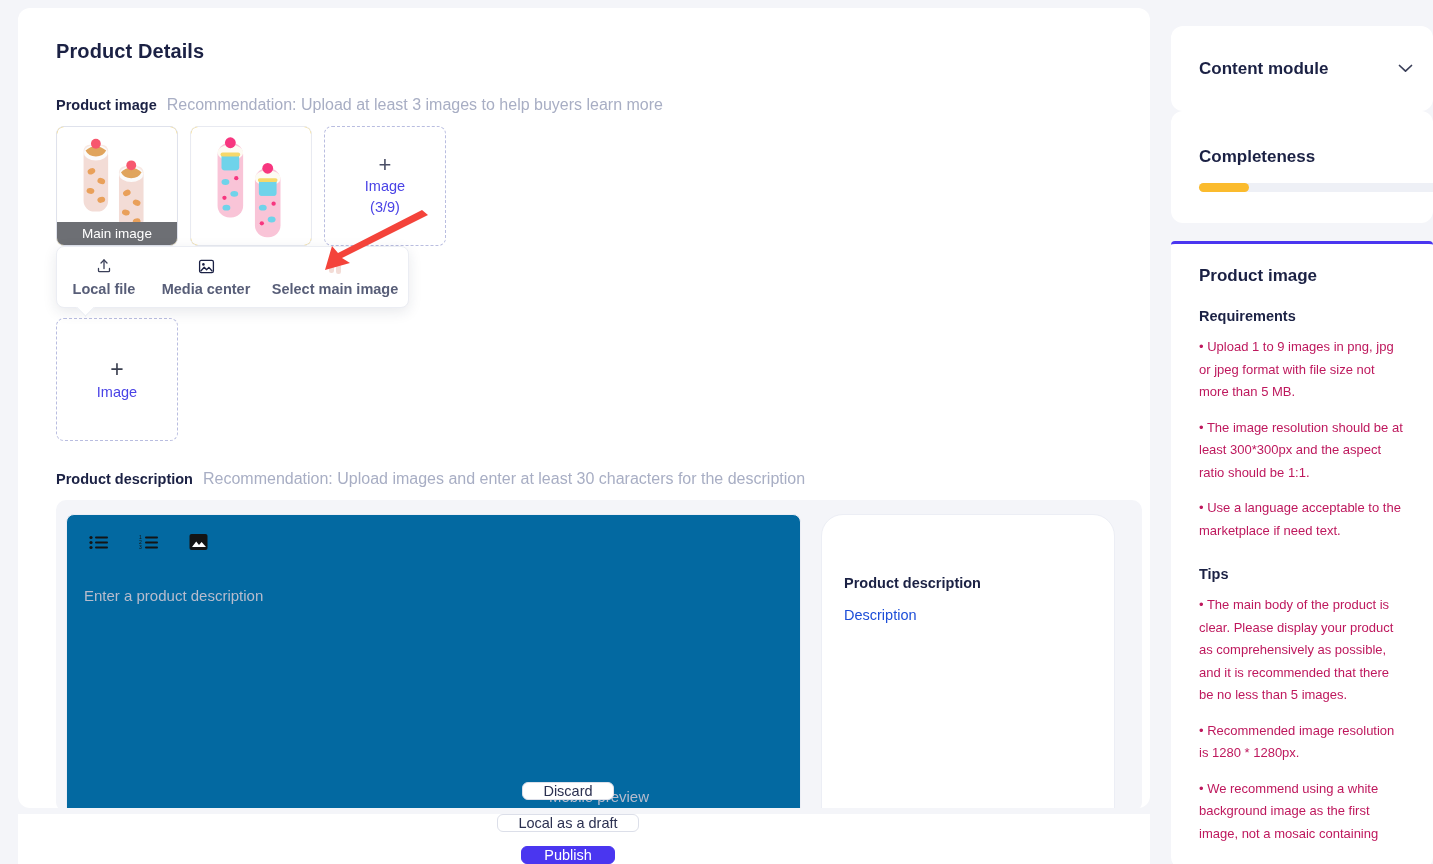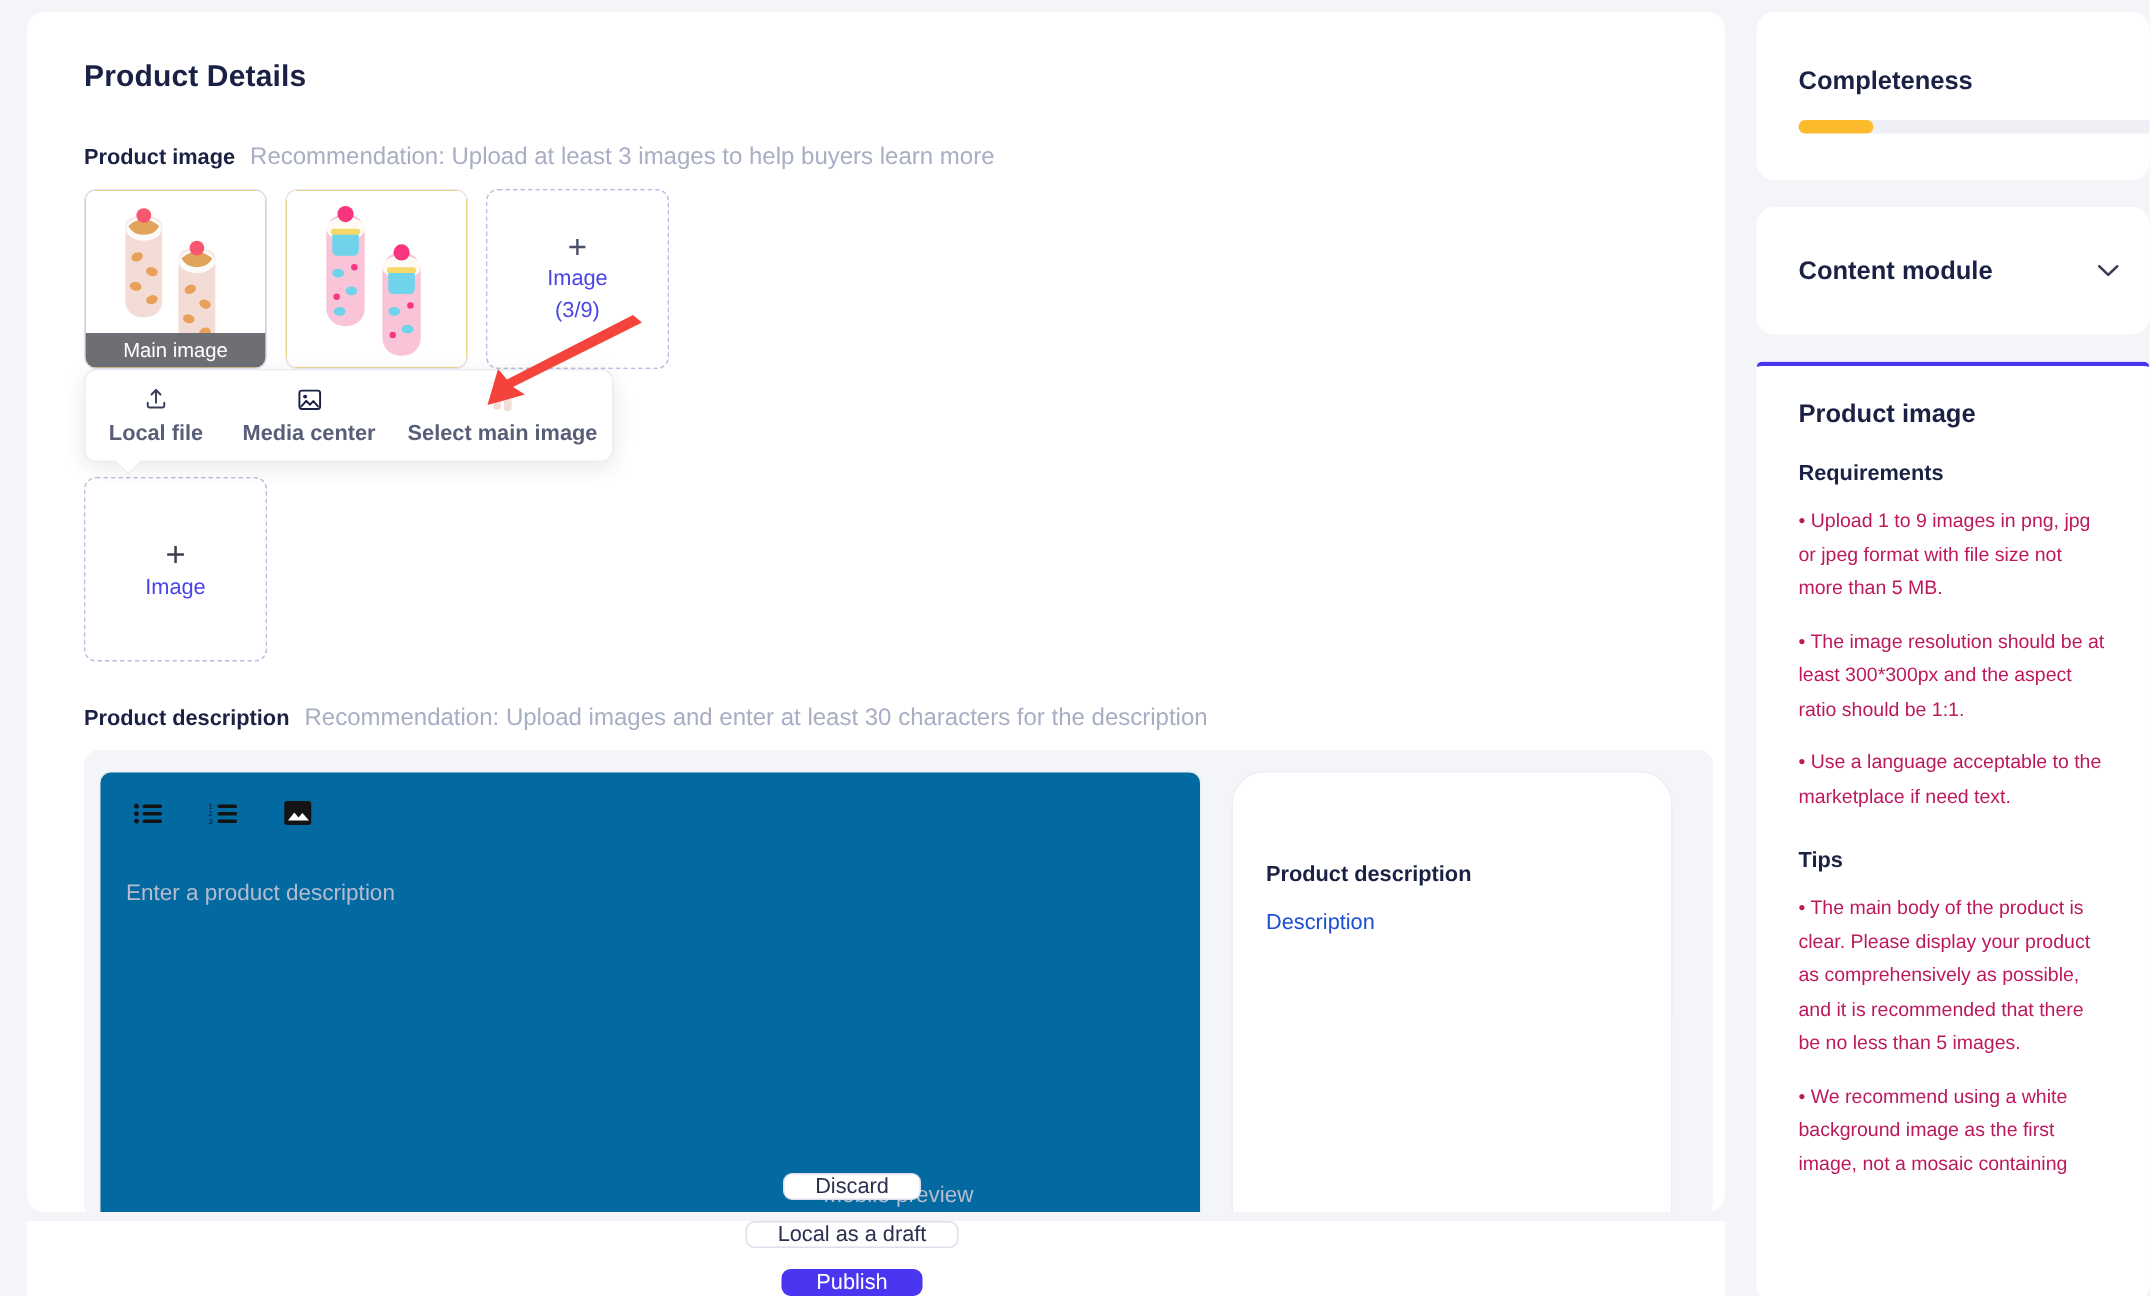--- a/index.html
+++ b/index.html
@@ -367,44 +367,45 @@
   </div>
 
   <div class="action-bar">
     <button class="btn btn-ghost">Discard</button>
     <button class="btn btn-ghost">Local as a draft</button>
     <button class="btn btn-primary">Publish</button>
   </div>
 
   <div class="rail">
 
-    <div class="rail-card completeness">
-      <div class="rail-h">Completeness</div>
-      <div class="progress-track">
-        <div class="progress-fill" id="progress-fill" style="width: 21%;"></div>
-      </div>
-    </div>
-
     <div class="rail-card module">
       <div class="rail-h">Content module</div>
       <span class="chev">
         <svg width="15" height="9" viewBox="0 0 15 9" fill="none" stroke="#3a3f58" stroke-width="1.7" stroke-linecap="round" stroke-linejoin="round">
           <path d="M1.5 1.5L7.5 7.2 13.5 1.5"></path>
         </svg>
       </span>
+    </div>
+
+    <div class="rail-card completeness">
+      <div class="rail-h">Completeness</div>
+      <div class="progress-track">
+        <div class="progress-fill" id="progress-fill" style="width: 21%;"></div>
+      </div>
     </div>
 
     <div class="rail-card guide">
       <div class="guide-title">Product image</div>
       <div class="guide-sub">Requirements</div>
       <div class="guide-p">• Upload 1 to 9 images in png, jpg or jpeg format with file size not more than 5 MB.</div>
       <div class="guide-p">• The image resolution should be at least 300*300px and the aspect ratio should be 1:1.</div>
       <div class="guide-p">• Use a language acceptable to the marketplace if need text.</div>
       <div class="guide-sub spaced">Tips</div>
       <div class="guide-p">• The main body of the product is clear. Please display your product as comprehensively as possible, and it is recommended that there be no less than 5 images.</div>
+      <div class="guide-p">• Recommended image resolution is 1280 * 1280px.</div>
       <div class="guide-p">• We recommend using a white background image as the first image, not a mosaic containing</div>
     </div>
   </div>
 
   <svg class="arrow-svg" width="160" height="75" viewBox="0 0 160 75">
     <path d="M148 5 L62 48 L70 53 L45 60 L52 36 L58 43 L142 0 Z" fill="#f4433a"></path>
   </svg>
 
 </div>
 

